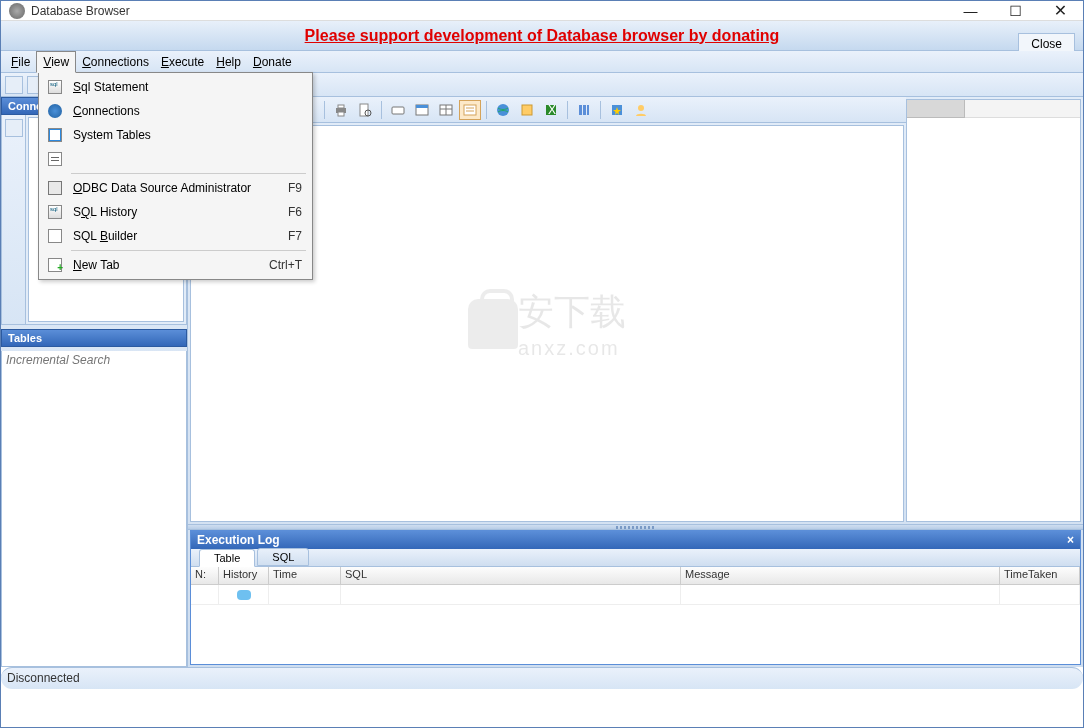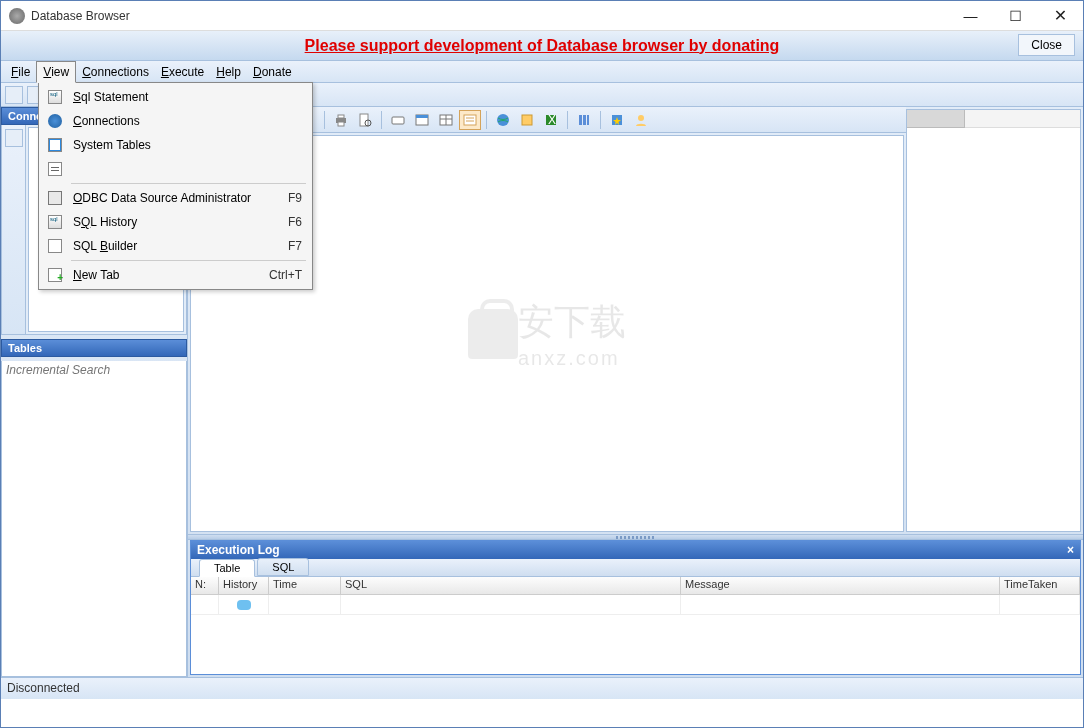--- a/index.html
+++ b/index.html
@@ -1,26 +1,26 @@
 <!DOCTYPE html>
 <html><head>
 <meta charset="utf-8">
 <style>
 * { margin: 0; padding: 0; box-sizing: border-box; font-family: "Segoe UI", Tahoma, sans-serif; font-size: 12px; }
 body { width: 1084px; height: 728px; background: #fff; border: 1px solid #5a7fb5; overflow: hidden; }
 
-.titlebar { height: 30px; background: #fff; display: flex; align-items: center; padding-left: 8px; border-bottom: 1px solid #ddd; }
+.titlebar { height: 20px; background: #fff; display: flex; align-items: center; padding-left: 8px; border-bottom: 1px solid #ddd; }
 .titlebar .app-icon { width: 16px; height: 16px; background: radial-gradient(circle, #aaa, #666); border-radius: 50%; margin-right: 6px; }
 .titlebar .title { flex: 1; font-size: 12px; color: #333; }
 .titlebar .winbtn { width: 45px; height: 29px; display: flex; align-items: center; justify-content: center; font-size: 14px; color: #222; }
 .titlebar .winbtn.close { font-size: 16px; }
 
 .banner { height: 30px; background: linear-gradient(to bottom, #e8f0fa 0%, #c5d9ef 100%); display: flex; align-items: center; justify-content: center; position: relative; border-bottom: 1px solid #a7c0de; }
 .banner .msg { color: #e00000; font-weight: bold; font-size: 16px; text-decoration: underline; }
-.banner .closebtn { position: absolute; right: 8px; top: 3px; padding: 3px 12px; background: #f2f6fb; border: 1px solid #a7c0de; }
+.banner .closebtn { position: absolute; right: 8px; top: 12px; padding: 3px 12px; background: #f2f6fb; border: 1px solid #a7c0de; }
 
 .menubar { height: 22px; background: linear-gradient(to bottom, #eaf1fb, #d7e5f5); display: flex; align-items: center; padding: 0 4px; border-bottom: 1px solid #a7c0de; position: relative; }
 .menubar .menuitem { padding: 3px 6px; color: #000; }
 .menubar .menuitem .u { text-decoration: underline; }
 .menubar .menuitem.open { background: #f5f5f5; border: 1px solid #888; border-bottom: 1px solid #f5f5f5; position: relative; z-index: 101; }
 
 .dropdown { position: absolute; top: 21px; left: 37px; width: 275px; background: #f5f5f5; border: 1px solid #888; box-shadow: 2px 2px 4px rgba(0,0,0,0.2); z-index: 100; padding: 2px; }
 .dropdown .row { display: flex; align-items: center; height: 24px; padding: 0 8px 0 4px; }
 .dropdown .row .ico { width: 20px; height: 16px; margin-right: 8px; display: flex; align-items: center; justify-content: center; }
 .dropdown .row .ico span { width: 14px; height: 14px; display: block; }
@@ -77,21 +77,21 @@
 .execlog .tab { padding: 2px 14px; background: #fff; border: 1px solid #a7c0de; border-bottom: 1px solid #fff; border-radius: 3px 3px 0 0; margin-right: 2px; font-size: 11px; position: relative; top: 1px; }
 .execlog .tab.inactive { background: linear-gradient(to bottom, #e8f0fa, #d0dff0); border-bottom: 1px solid #a7c0de; top: 0; }
 .execlog .grid { flex: 1; background: #fff; overflow: hidden; }
 .execlog .gridhead { display: flex; height: 18px; background: linear-gradient(to bottom, #fdfdfd, #e8e8e8); border-bottom: 1px solid #ccc; }
 .execlog .gridhead .gh { border-right: 1px solid #ccc; padding: 1px 4px; font-size: 11px; color: #333; }
 .execlog .gridrow { display: flex; height: 20px; border-bottom: 1px solid #eee; }
 .execlog .gridrow .gc { border-right: 1px solid #eee; display: flex; align-items: center; justify-content: center; }
 .bubble { width: 14px; height: 10px; background: #6ec0f0; border-radius: 4px; position: relative; }
 .bubble::after { content: ""; position: absolute; bottom: -3px; left: 3px; border: 3px solid transparent; border-top-color: #6ec0f0; }
 
-.statusbar { height: 22px; background: linear-gradient(to bottom, #eaf1fb, #d7e5f5); border-top: 1px solid #a7c0de; padding: 3px 6px; font-size: 11px; color: #333; }
+.statusbar { height: 22px; background: linear-gradient(to bottom, #eaf1fb, #d7e5f5); border-top: 1px solid #a7c0de; padding: 3px 6px; font-size: 11px; color: #333; border-radius: 11px; }
 
 .upper { display: flex; flex: 1; }
 </style>
 </head>
 <body>
 
 <div class="titlebar">
   <div class="app-icon"></div>
   <div class="title">Database Browser</div>
   <div class="winbtn">—</div>

